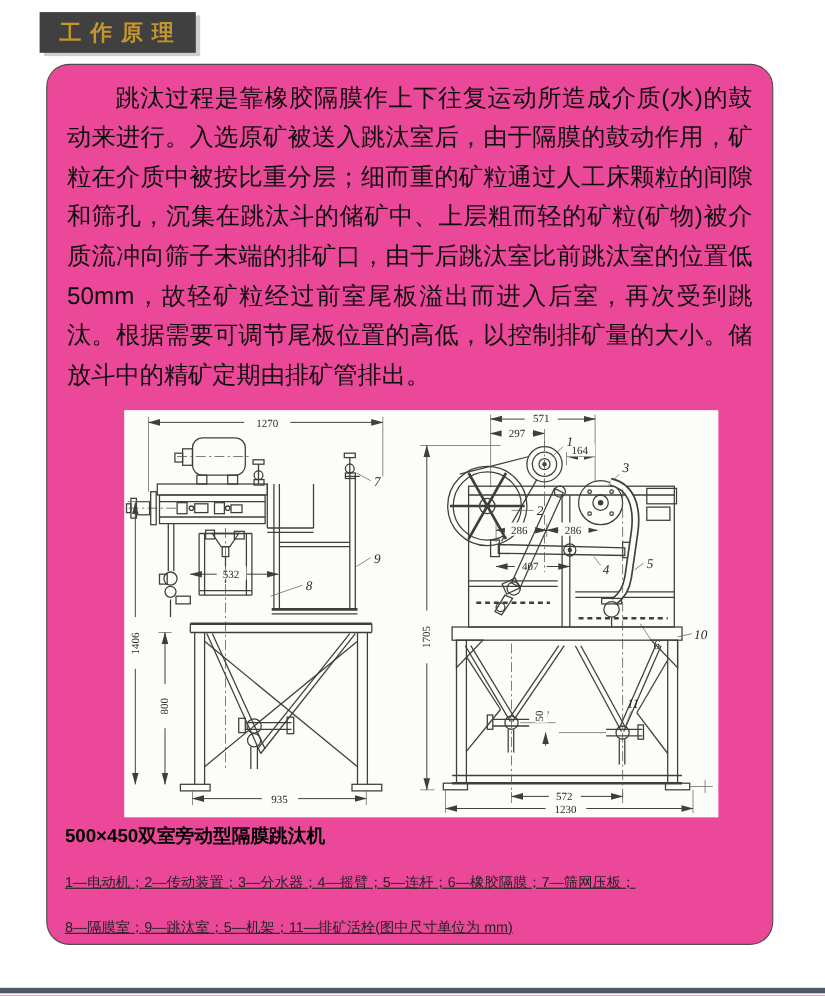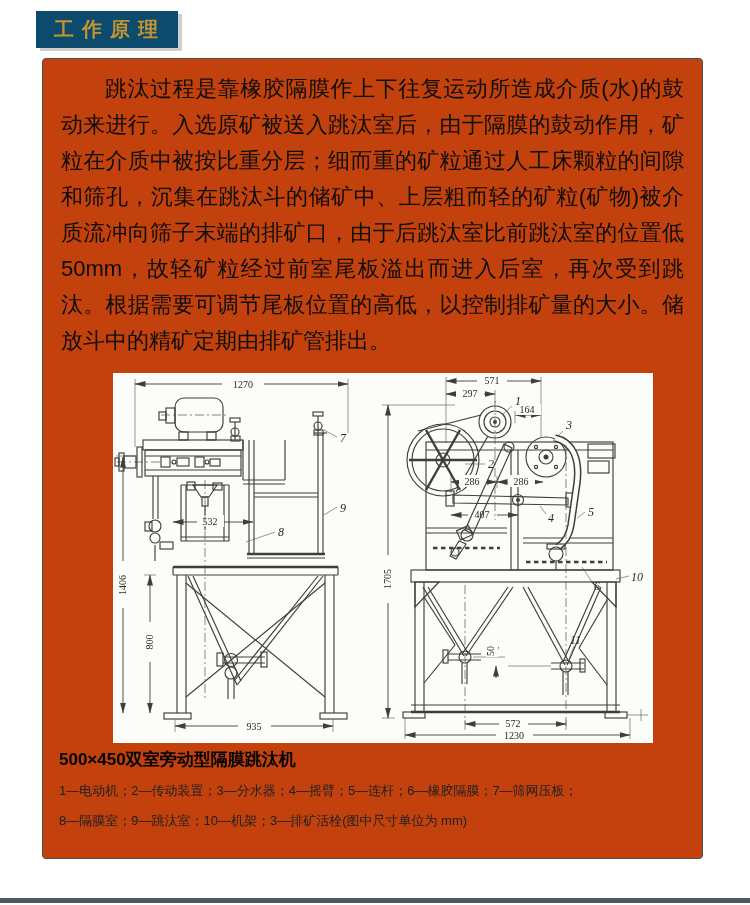--- a/index.html
+++ b/index.html
@@ -7,50 +7,50 @@
     width:750px;height:905px;position:relative;background:#ffffff;
     font-family:"Liberation Sans",sans-serif;overflow:hidden;
   }
   .badge{
     display:inline-block;margin:11px 0 0 36px;padding:5px 12px 5px 18px;
     background:#3b414d;color:#c5952e;font-size:20px;font-weight:bold;
     letter-spacing:8px;box-shadow:4px 3px 0 0 #cfcfcf;
   }
   .panel{
     box-sizing:border-box;width:661px;margin:10px 0 0 42px;height:801px;
-    border:1px solid #4d4d4d;border-radius:4px;padding:10px 16px 14px 16px;
-    background:#c2410c;
+    border:1px solid #4d4d4d;border-radius:21px;padding:10px 16px 14px 16px;
+    background:#ec4899;
   }
   .article{
     margin:2px 2px 0 2px;font-size:22px;line-height:36px;color:#0c0c0c;
     text-align:justify;text-indent:2em;letter-spacing:0;
   }
   figure{margin:14px 0 0 0;padding:0;text-align:left;}
   .drawing{display:block;margin:6px auto 0 54px;background:#fcfcf9;}
   .cap-title{font-size:17px;font-weight:bold;color:#000;margin-top:5px;font-family:"Liberation Sans",sans-serif;}
-  .cap-legend{font-size:13px;color:#222;margin-top:10px;line-height:1.5;}
+  .cap-legend{font-size:13px;color:#222;margin-top:21px;line-height:1.5;text-decoration:underline;}
   .bottom-bar{position:absolute;left:0;bottom:2px;width:750px;height:5px;background:#4f5864;}
 
   
   .ml{stroke:#3f3e3a;stroke-width:1.15;fill:none;}
   .mh{stroke:#3f3e3a;stroke-width:2.4;fill:none;}
   .dl{stroke:#3f3e3a;stroke-width:0.9;fill:none;}
   .xl{stroke:#6b6a64;stroke-width:0.7;fill:none;}
   .cl{stroke:#56554e;stroke-width:0.7;fill:none;stroke-dasharray:9 3 2 3;}
   .scr{stroke:#3f3e3a;stroke-width:2.4;fill:none;stroke-dasharray:4.5 3.5;}
   .lbg{fill:#fcfcf9;}
   text.dim{font:10px "Liberation Serif",serif;fill:#2a2922;}
   text.part{font:italic 12px "Liberation Serif",serif;fill:#2a2922;}
 </style>
 </head>
 <body>
 
 
 
-<div class="badge" style="background: #0c4a6e; color: rgb(197, 149, 46);">工作原理</div>
+<div class="badge" style="background: #404040; color: rgb(197, 149, 46);">工作原理</div>
 
 <div class="panel">
   <p class="article">跳汰过程是靠橡胶隔膜作上下往复运动所造成介质(水)的鼓动来进行。入选原矿被送入跳汰室后，由于隔膜的鼓动作用，矿粒在介质中被按比重分层；细而重的矿粒通过人工床颗粒的间隙和筛孔，沉集在跳汰斗的储矿中、上层粗而轻的矿粒(矿物)被介质流冲向筛子末端的排矿口，由于后跳汰室比前跳汰室的位置低50mm，故轻矿粒经过前室尾板溢出而进入后室，再次受到跳汰。根据需要可调节尾板位置的高低，以控制排矿量的大小。储放斗中的精矿定期由排矿管排出。</p>
 
   <figure>
     <svg class="drawing" width="540" height="370" viewBox="110 388 540 370" xmlns="http://www.w3.org/2000/svg">
       <defs>
         <marker id="ar" markerWidth="12" markerHeight="8" refX="10.5" refY="4" orient="auto-start-reverse" markerUnits="userSpaceOnUse">
           <path d="M0,1 L11,4 L0,7 z" fill="#3f3e3a"></path>
         </marker>
@@ -395,21 +395,21 @@
         <line class="xl" x1="627" y1="733" x2="627" y2="754"></line>
         <line class="dl" x1="402" y1="750" x2="627" y2="750" marker-start="url(#ar)" marker-end="url(#ar)"></line>
         <rect class="lbg" x="493" y="744" width="37" height="12"></rect>
         <text class="dim" x="511" y="754" text-anchor="middle">1230</text>
       </g>
     </svg>
 
     <figcaption>
       <div class="cap-title">500×450双室旁动型隔膜跳汰机</div>
       <div class="cap-legend">1—电动机；2—传动装置；3—分水器；4—摇臂；5—连杆；6—橡胶隔膜；7—筛网压板；</div>
-      <div class="cap-legend">8—隔膜室；9—跳汰室；10—机架；3—排矿活栓(图中尺寸单位为 mm)</div>
+      <div class="cap-legend">8—隔膜室；9—跳汰室；5—机架；11—排矿活栓(图中尺寸单位为 mm)</div>
     </figcaption>
   </figure>
 </div>
 
 <div class="bottom-bar" style="background: rgb(79, 88, 100);"></div>
 
 
 
 
 </body></html>

